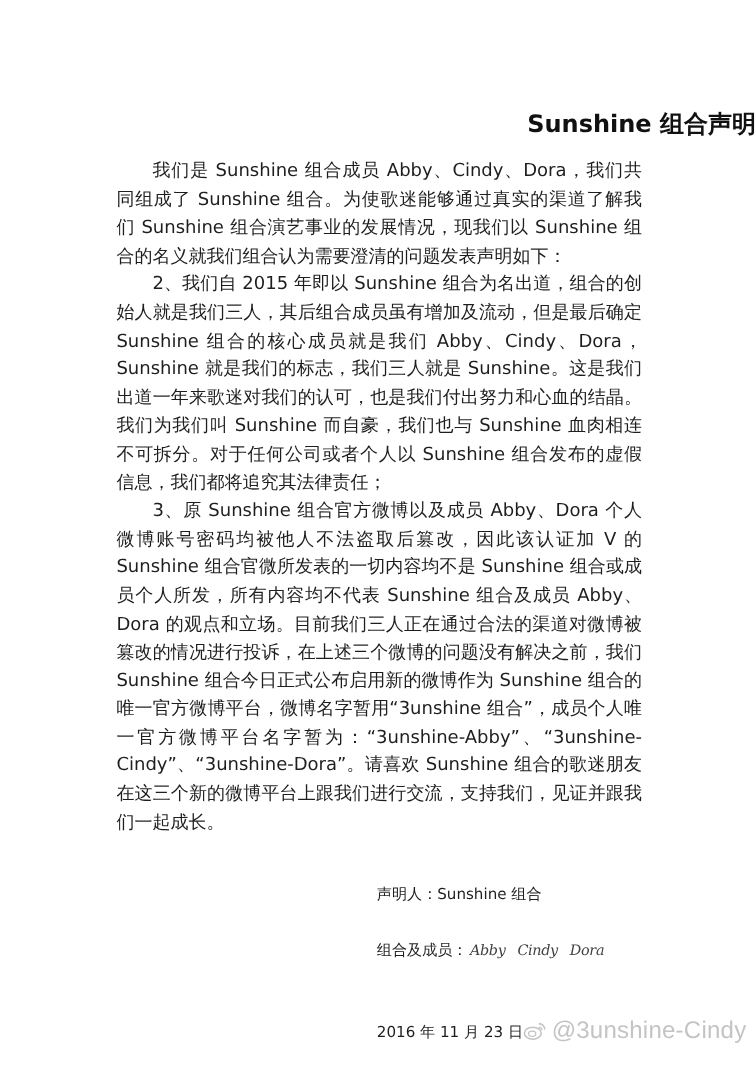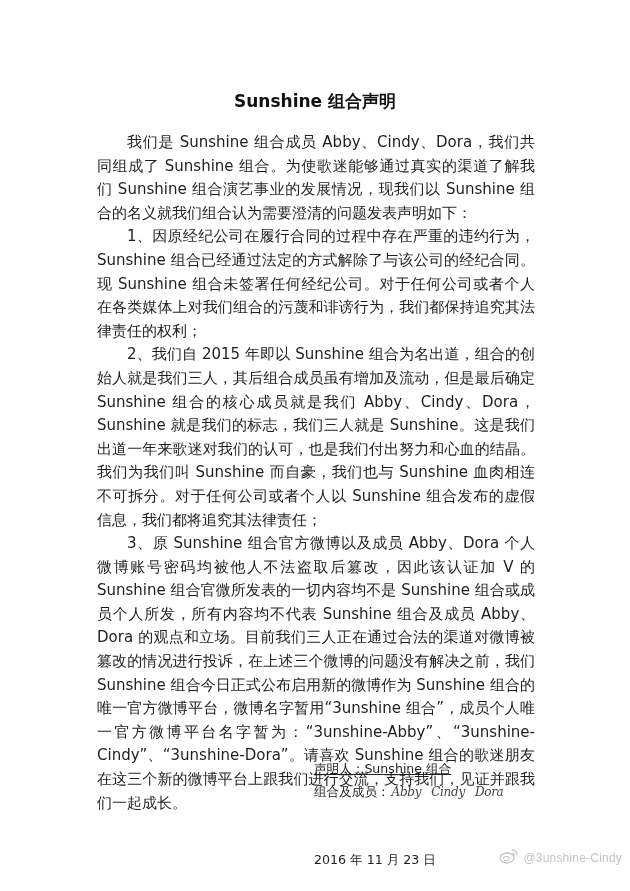--- a/index.html
+++ b/index.html
@@ -1,58 +1,57 @@
 <!DOCTYPE html>
 <html><head>
 <meta charset="utf-8">
 <style>
   html, body { margin: 0; padding: 0; }
   body {
     width: 630px; height: 891px; background: #ffffff; position: relative;
     overflow: hidden; font-family: "DejaVu Sans", "Liberation Sans", sans-serif; color: #1a1a1a;
   }
   .title {
-    position: absolute; top: 90px; left: 0; width: 630px; text-align: center;
-    font-size: 17px; font-weight: bold; color: #111;
+    position: absolute; top: 90px; left: 0; width: 630px; text-align: right;
+    font-size: 20px; font-weight: bold; color: #111;
   }
   .body-text {
     position: absolute; top: 131px; left: 97px; width: 438px;
     font-size: 15px; line-height: 23.6px; text-align: justify; color: #1e1e1e;
   }
   .para { margin: 0; text-indent: 2em; }
   .sign {
     position: absolute; left: 314px; font-size: 12.6px; line-height: 23px; color: #1e1e1e;
   }
-  .sign-1 { top: 757px; text-decoration: underline; }
+  .sign-1 { top: 733px; }
   .sign-2 { top: 780px; }
   .sign-3 { top: 848px; }
   .handwriting {
     font-family: "DejaVu Serif", serif; font-style: italic; font-size: 12px; color: #404040;
     letter-spacing: -0.3px; margin-left: 2px;
   }
   .handwriting span { margin-right: 10px; }
   .watermark {
     position: absolute; right: 8px; text-align: right; color: #c4c4c4;
-    font-family: "Liberation Sans", sans-serif; font-size: 12px; letter-spacing: 0.2px;
+    font-family: "Liberation Sans", sans-serif; font-size: 20px; letter-spacing: 0.2px;
   }
   .wm-1 { top: 848px; }
   .wm-2 { top: 894px; }
   .weibo-icon {
     display: inline-block; width: 20px; height: 16px; vertical-align: -2px; margin-right: 4px;
   }
 </style>
 </head>
 <body>
 
 <div>
   <div class="title">Sunshine 组合声明</div>
 
   <div class="body-text">
     <p class="para">我们是 Sunshine 组合成员 Abby、Cindy、Dora，我们共同组成了 Sunshine 组合。为使歌迷能够通过真实的渠道了解我们 Sunshine 组合演艺事业的发展情况，现我们以 Sunshine 组合的名义就我们组合认为需要澄清的问题发表声明如下：</p>
-    <p class="para">1、因原经纪公司在履行合同的过程中存在严重的违约行为，Sunshine 组合已经通过法定的方式解除了与该公司的经纪合同。现 Sunshine 组合未签署任何经纪公司。对于任何公司或者个人在各类媒体上对我们组合的污蔑和诽谤行为，我们都保持追究其法律责任的权利；</p>
     <p class="para">2、我们自 2015 年即以 Sunshine 组合为名出道，组合的创始人就是我们三人，其后组合成员虽有增加及流动，但是最后确定 Sunshine 组合的核心成员就是我们 Abby、Cindy、Dora，Sunshine 就是我们的标志，我们三人就是 Sunshine。这是我们出道一年来歌迷对我们的认可，也是我们付出努力和心血的结晶。我们为我们叫 Sunshine 而自豪，我们也与 Sunshine 血肉相连不可拆分。对于任何公司或者个人以 Sunshine 组合发布的虚假信息，我们都将追究其法律责任；</p>
     <p class="para">3、原 Sunshine 组合官方微博以及成员 Abby、Dora 个人微博账号密码均被他人不法盗取后篡改，因此该认证加 V 的 Sunshine 组合官微所发表的一切内容均不是 Sunshine 组合或成员个人所发，所有内容均不代表 Sunshine 组合及成员 Abby、Dora 的观点和立场。目前我们三人正在通过合法的渠道对微博被篡改的情况进行投诉，在上述三个微博的问题没有解决之前，我们 Sunshine 组合今日正式公布启用新的微博作为 Sunshine 组合的唯一官方微博平台，微博名字暂用“3unshine 组合”，成员个人唯一官方微博平台名字暂为：“3unshine-Abby”、“3unshine-Cindy”、“3unshine-Dora”。请喜欢 Sunshine 组合的歌迷朋友在这三个新的微博平台上跟我们进行交流，支持我们，见证并跟我们一起成长。</p>
   </div>
 
   <div class="sign sign-1">
     <span>声明人：</span><span>Sunshine 组合</span>
   </div>
   <div class="sign sign-2">
     <span>组合及成员：</span><span class="handwriting"><span>Abby</span><span>Cindy</span><span>Dora</span></span>
   </div>

